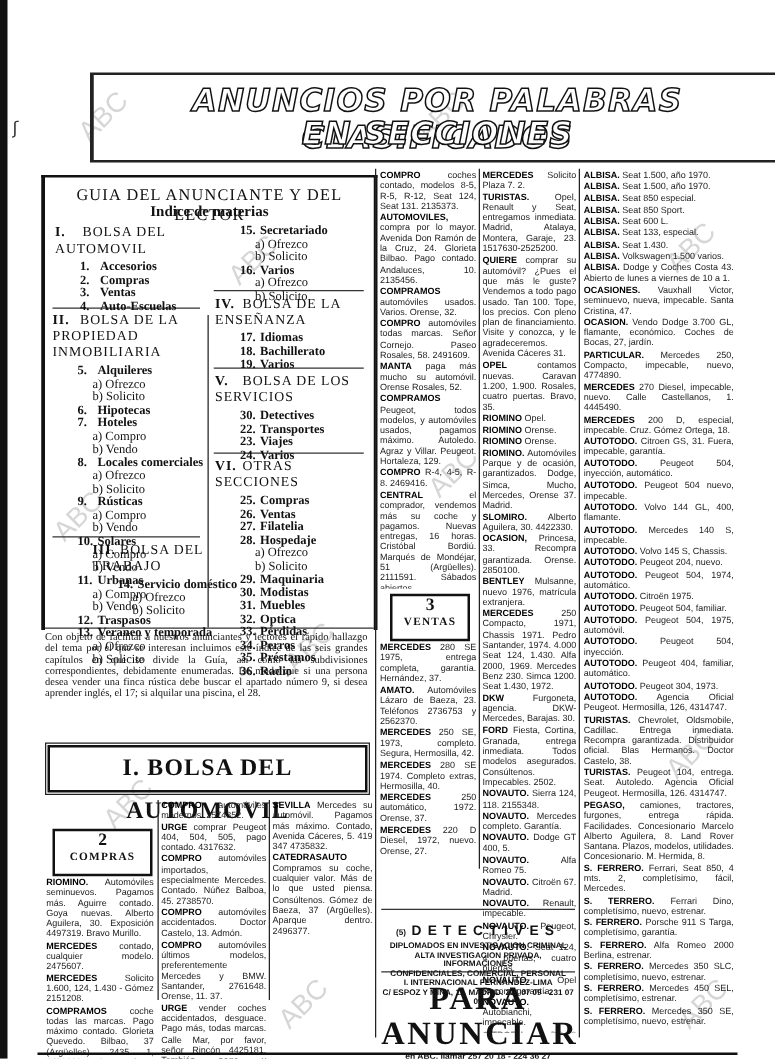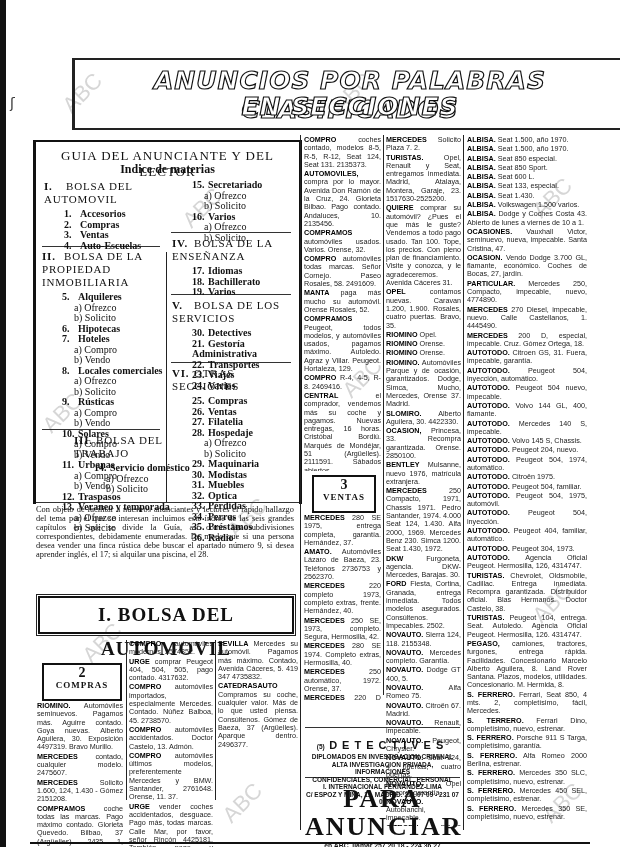--- a/index.html
+++ b/index.html
@@ -128,21 +128,20 @@
   <div class="sec" style="left:136px;top:95px;width:124px;">
     <div class="head"><span class="num">IV.</span><span>BOLSA DE LA ENSEÑANZA</span></div>
     <div class="item"><span class="n">17.</span><span>Idiomas</span></div>
     <div class="item"><span class="n">18.</span><span>Bachillerato</span></div>
     <div class="item"><span class="n">19.</span><span>Varios</span></div>
   </div>
 
   <div class="sec" style="left:136px;top:157px;width:124px;font-family:Liberation Serif, serif;">
     <div class="head"><span class="num">V.</span><span>BOLSA DE LOS SERVICIOS</span></div>
     <div class="item"><span class="n">30.</span><span>Detectives</span></div>
-    <div class="item" style="white-space:normal;"><span class="n">21.</span><span>Gestoría Administrativa</span></div>
     <div class="item"><span class="n">22.</span><span>Transportes</span></div>
     <div class="item"><span class="n">23.</span><span>Viajes</span></div>
     <div class="item"><span class="n">24.</span><span>Varios</span></div>
   </div>
 
   <div class="sec" style="left:136px;top:225px;width:124px;">
     <div class="head"><span class="num">VI.</span><span>OTRAS SECCIONES</span></div>
     <div class="item"><span class="n">25.</span><span>Compras</span></div>
     <div class="item"><span class="n">26.</span><span>Ventas</span></div>
     <div class="item"><span class="n">27.</span><span>Filatelia</span></div>
@@ -214,21 +213,20 @@
   <div class="ad"><b>MANTA</b> <span>paga más mucho su automóvil. Orense Rosales, 52.</span></div>
   <div class="ad"><b>COMPRAMOS</b> <span>Peugeot, todos modelos, y automóviles usados, pagamos máximo. Autoledo. Agraz y Villar. Peugeot. Hortaleza, 129.</span></div>
   <div class="ad"><b>COMPRO</b> <span>R-4, 4-5, R-8. 2469416.</span></div>
   <div class="ad"><b>CENTRAL</b> <span>el comprador, vendemos más su coche y pagamos. Nuevas entregas, 16 horas. Cristóbal Bordiú. Marqués de Mondéjar, 51 (Argüelles). 2111591. Sábados abiertos.</span></div>
 
 </div>
 
 <div class="col" style="left:304px;top:514px;width:77px;height:190px;overflow:hidden;">
   <div class="ad"><b>MERCEDES</b> <span>280 SE 1975, entrega completa, garantía. Hernández, 37.</span></div>
   <div class="ad"><b>AMATO.</b> <span>Automóviles Lázaro de Baeza, 23. Teléfonos 2736753 y 2562370.</span></div>
-  <div class="ad"><b>MERCEDES</b> <span>220 completo 1973, completo extras, frente. Hernández, 40.</span></div>
   <div class="ad"><b>MERCEDES</b> <span>250 SE, 1973, completo. Segura, Hermosilla, 42.</span></div>
   <div class="ad"><b>MERCEDES</b> <span>280 SE 1974. Completo extras, Hermosilla, 40.</span></div>
   <div class="ad"><b>MERCEDES</b> <span>250 automático, 1972. Orense, 37.</span></div>
   <div class="ad"><b>MERCEDES</b> <span>220 D Diesel, 1972, nuevo. Orense, 27.</span></div>
 
 </div>
 
 <div class="col" style="left:386px;top:136px;width:75px;height:690px;overflow:hidden;">
   <div class="ad"><b>MERCEDES</b> <span>Solicito Plaza 7. 2.</span></div>
   <div class="ad"><b>TURISTAS.</b> <span>Opel, Renault y Seat, entregamos inmediata. Madrid, Atalaya, Montera, Garaje, 23. 1517630-2525200.</span></div>

